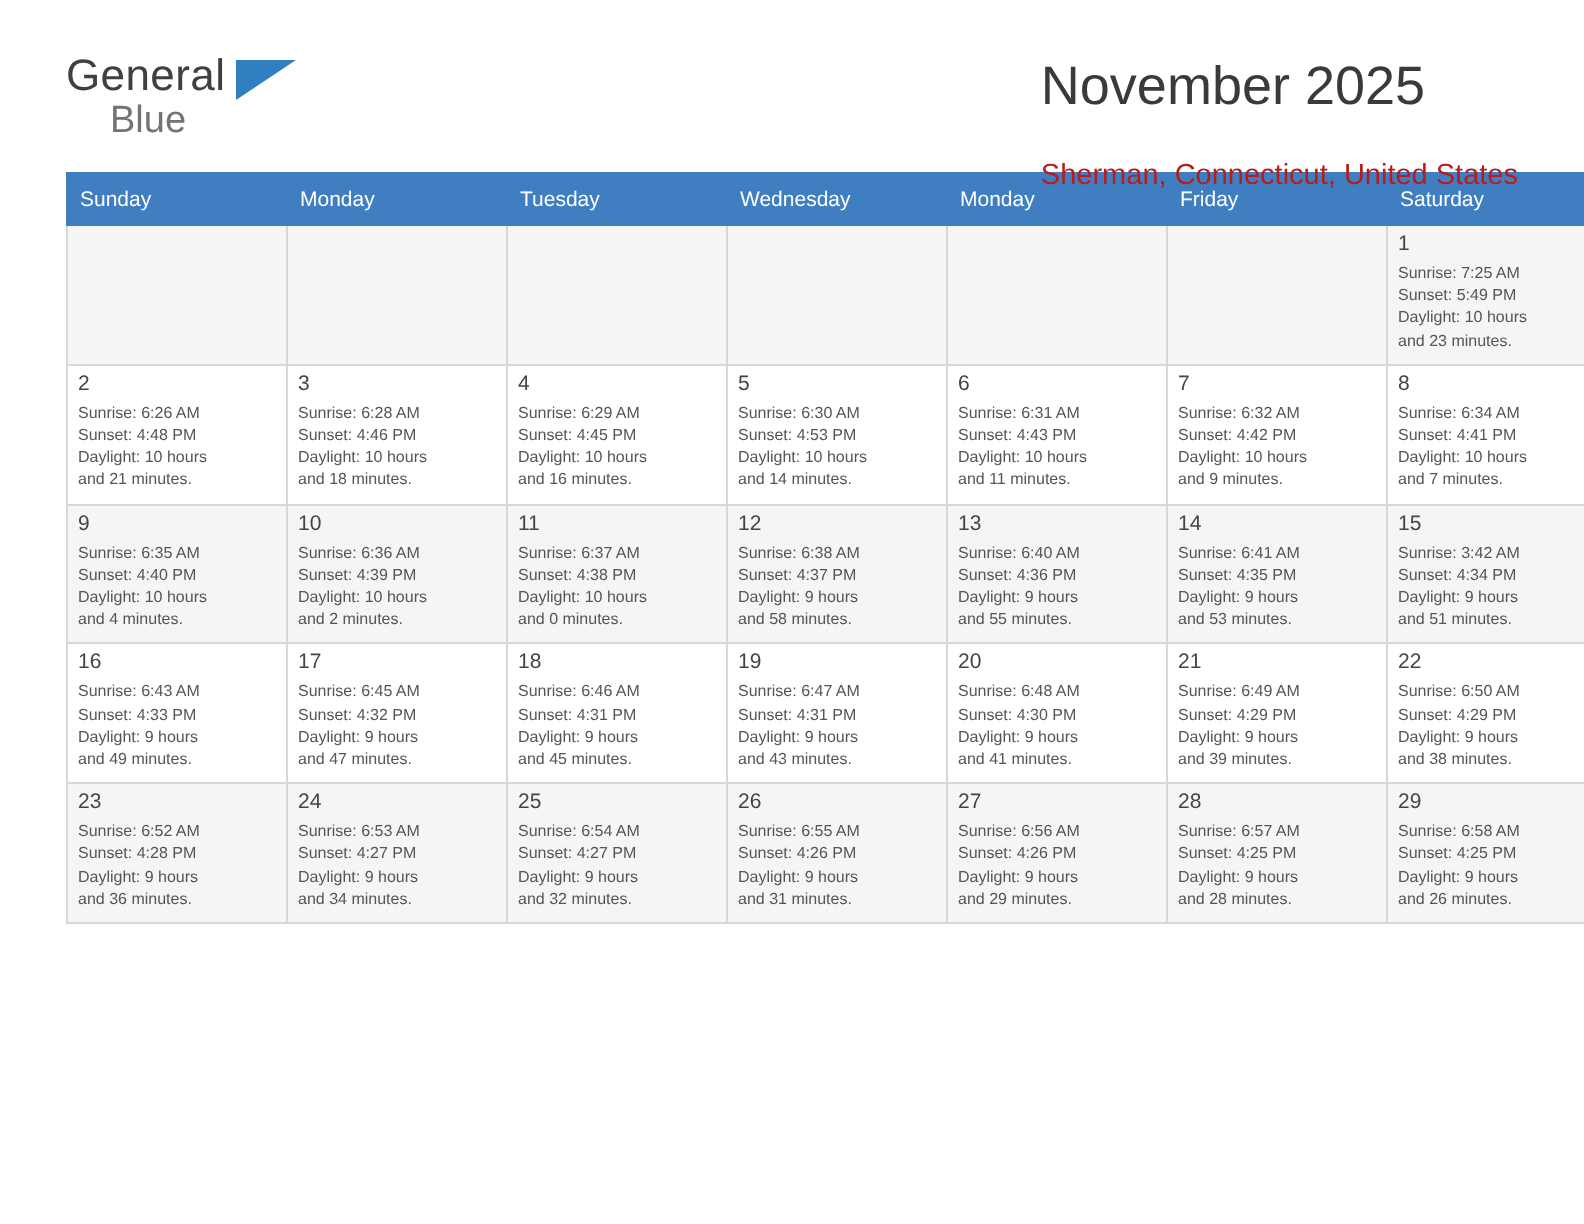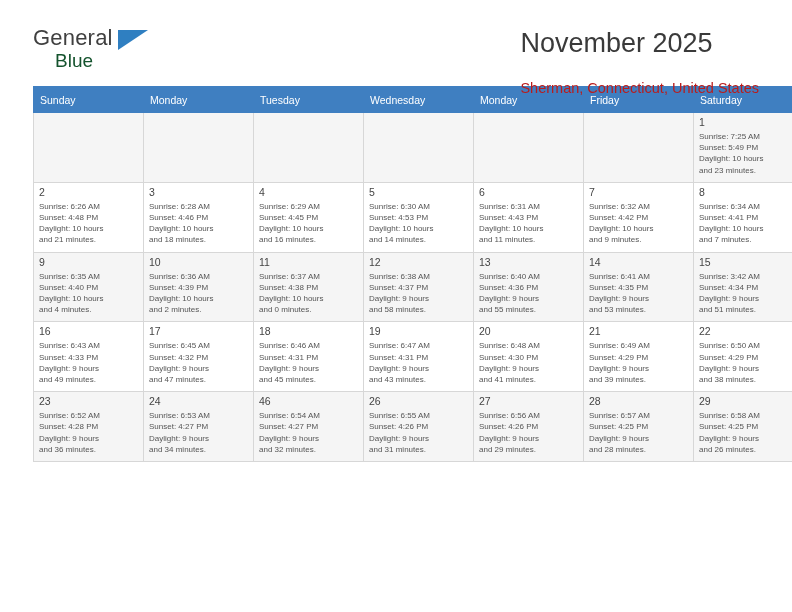--- a/index.html
+++ b/index.html
@@ -36,21 +36,21 @@
     height: 50px;
   }
   .logo-general {
     font-size: 22px;
     color: #404040;
     letter-spacing: .2px;
     line-height: 20px;
   }
   .logo-blue {
     font-size: 19px;
-    color: #14532d;
+    color: #737373;
     line-height: 20px;
     margin-top: 3px;
     margin-left: 22px;
   }
   .logo-tri {
     position: absolute;
     left: 85px;
     top: 2px;
     width: 0;
     height: 0;
@@ -364,21 +364,21 @@
           <td class="shaded">
             <div class="daynum">24</div>
             <div class="info">
               <div>Sunrise: 6:53 AM</div>
               <div>Sunset: 4:27 PM</div>
               <div>Daylight: 9 hours</div>
               <div>and 34 minutes.</div>
             </div>
           </td>
           <td class="shaded">
-            <div class="daynum">46</div>
+            <div class="daynum">25</div>
             <div class="info">
               <div>Sunrise: 6:54 AM</div>
               <div>Sunset: 4:27 PM</div>
               <div>Daylight: 9 hours</div>
               <div>and 32 minutes.</div>
             </div>
           </td>
           <td class="shaded">
             <div class="daynum">26</div>
             <div class="info">

